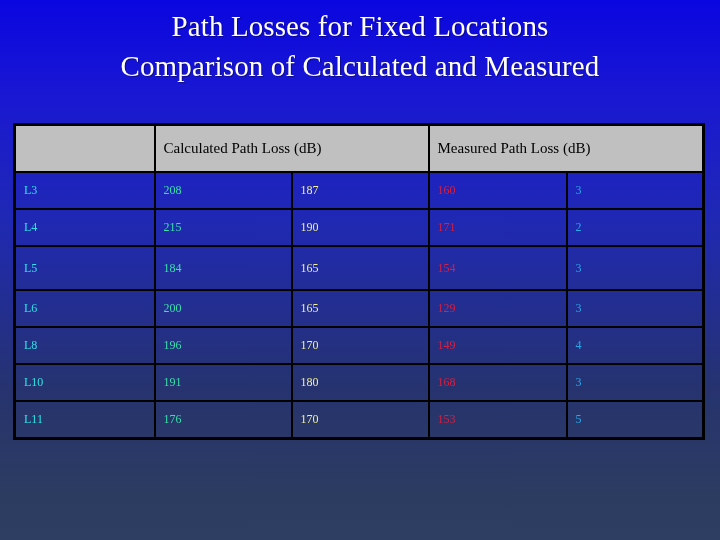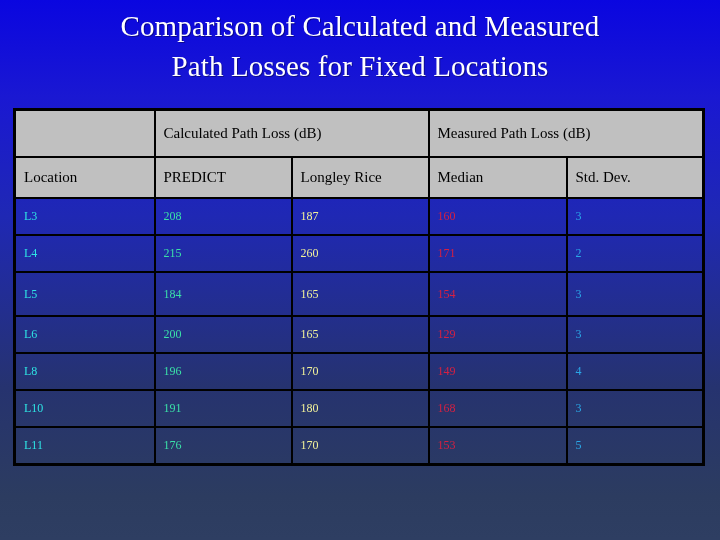--- a/index.html
+++ b/index.html
@@ -47,21 +47,21 @@
   }
   .title-line {
     display: block;
     white-space: nowrap;
   }
 
   
   .table-wrap {
     position: absolute;
     left: 13px;
-    top: 108px;
+    top: 123px;
     width: 597px;
   }
   table.data {
     width: 689px;
     border-collapse: collapse;
     table-layout: fixed;
     border: 3px solid #000000;
   }
   table.data td, table.data th {
     border: 2px solid #000000;
@@ -111,61 +111,54 @@
   col.col-longley  { width: 137px; }
   col.col-median   { width: 138px; }
   col.col-stddev   { width: 137px; }
 </style>
 </head>
 <body>
 
 <div class="slide">
 
   <div class="title-block">
+    <span class="title-line">Path Losses for Fixed Locations</span>
     <span class="title-line">Comparison of Calculated and Measured</span>
-    <span class="title-line">Path Losses for Fixed Locations</span>
   </div>
 
   <div class="table-wrap">
     <table class="data">
       <colgroup>
         <col class="col-location">
         <col class="col-predict">
         <col class="col-longley">
         <col class="col-median">
         <col class="col-stddev">
       </colgroup>
 
       <thead>
         <tr>
           <th class="hdr-cell blank"></th>
           <th class="hdr-cell" colspan="2">Calculated Path Loss (dB)</th>
           <th class="hdr-cell" colspan="2">Measured Path Loss (dB)</th>
         </tr>
-        <tr>
-          <th class="sub-cell">Location</th>
-          <th class="sub-cell">PREDICT</th>
-          <th class="sub-cell">Longley Rice</th>
-          <th class="sub-cell">Median</th>
-          <th class="sub-cell">Std. Dev.</th>
-        </tr>
       </thead>
 
       <tbody>
         <tr class="data-row">
           <td class="c-location">L3</td>
           <td class="c-predict">208</td>
           <td class="c-longley">187</td>
           <td class="c-median">160</td>
           <td class="c-stddev">3</td>
         </tr>
         <tr class="data-row">
           <td class="c-location">L4</td>
           <td class="c-predict">215</td>
-          <td class="c-longley">260</td>
+          <td class="c-longley">190</td>
           <td class="c-median">171</td>
           <td class="c-stddev">2</td>
         </tr>
         <tr class="data-row tall">
           <td class="c-location">L5</td>
           <td class="c-predict">184</td>
           <td class="c-longley">165</td>
           <td class="c-median">154</td>
           <td class="c-stddev">3</td>
         </tr>

